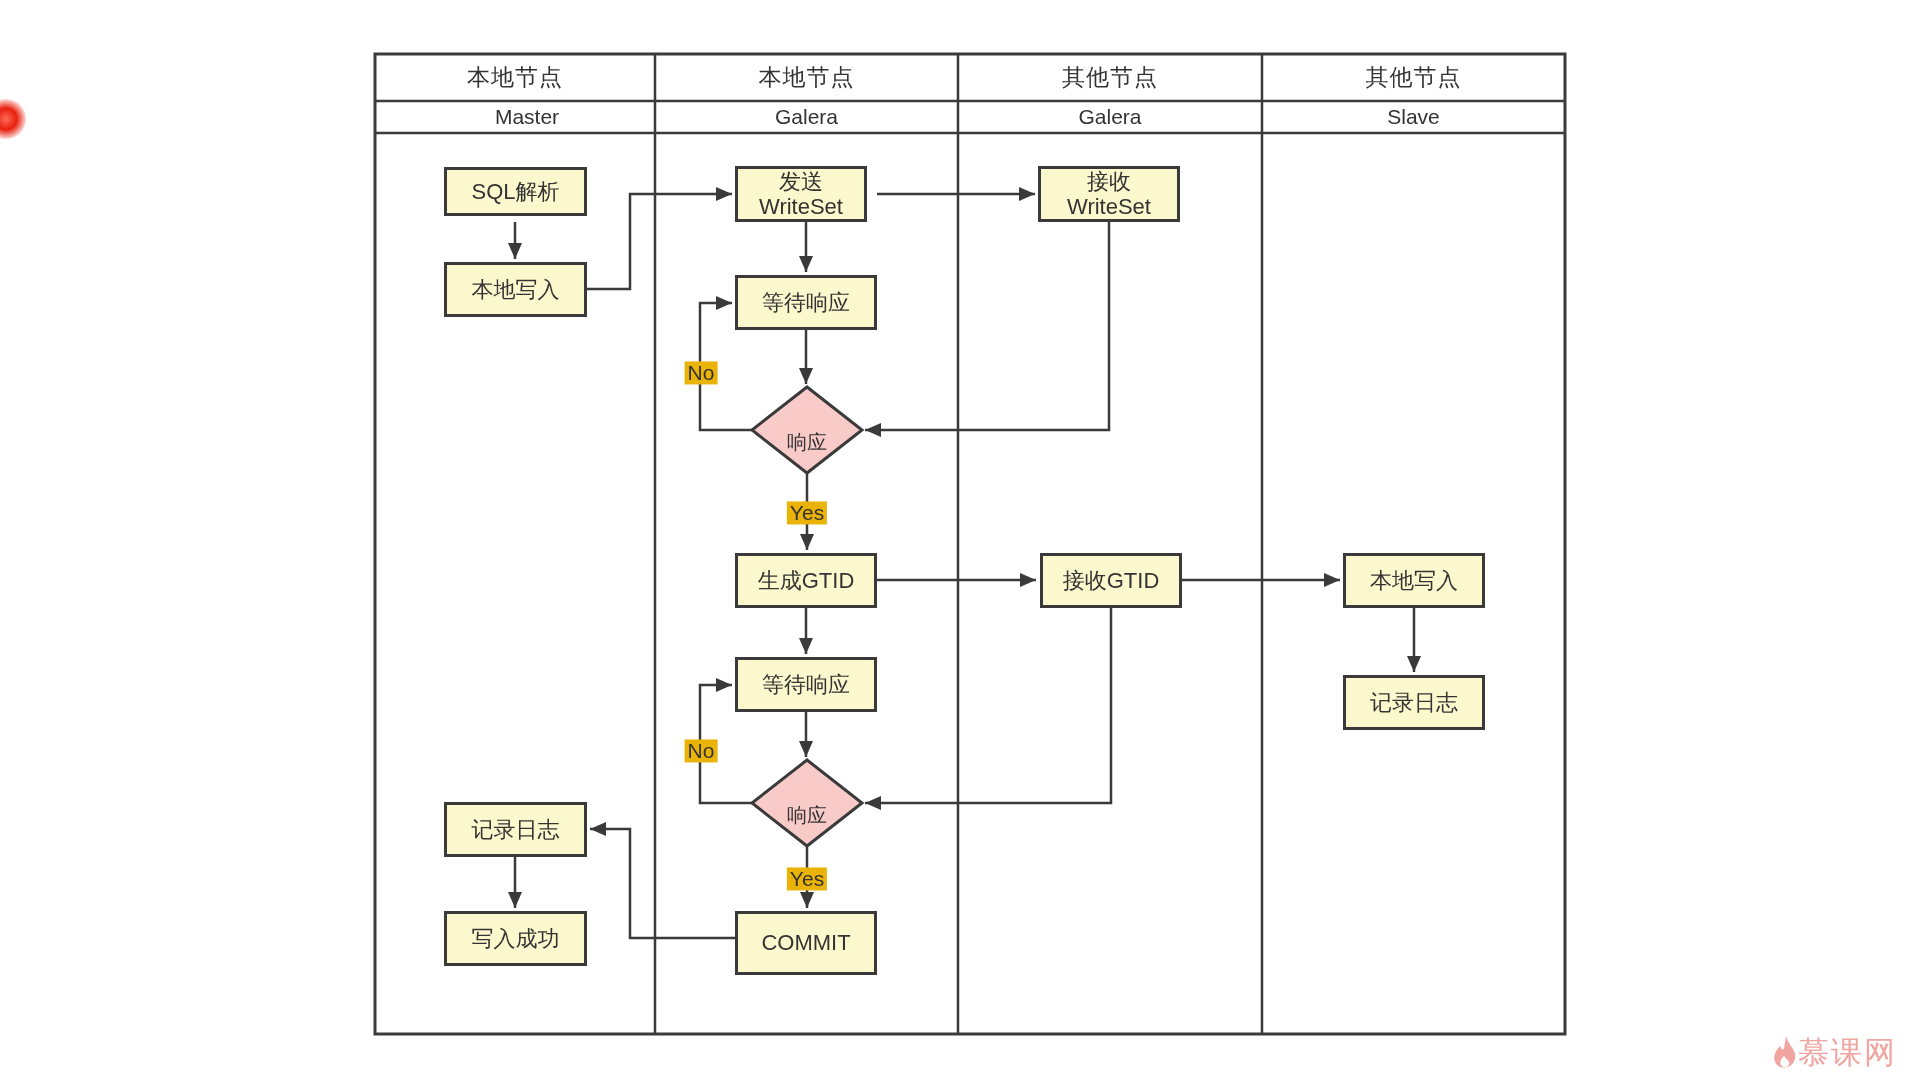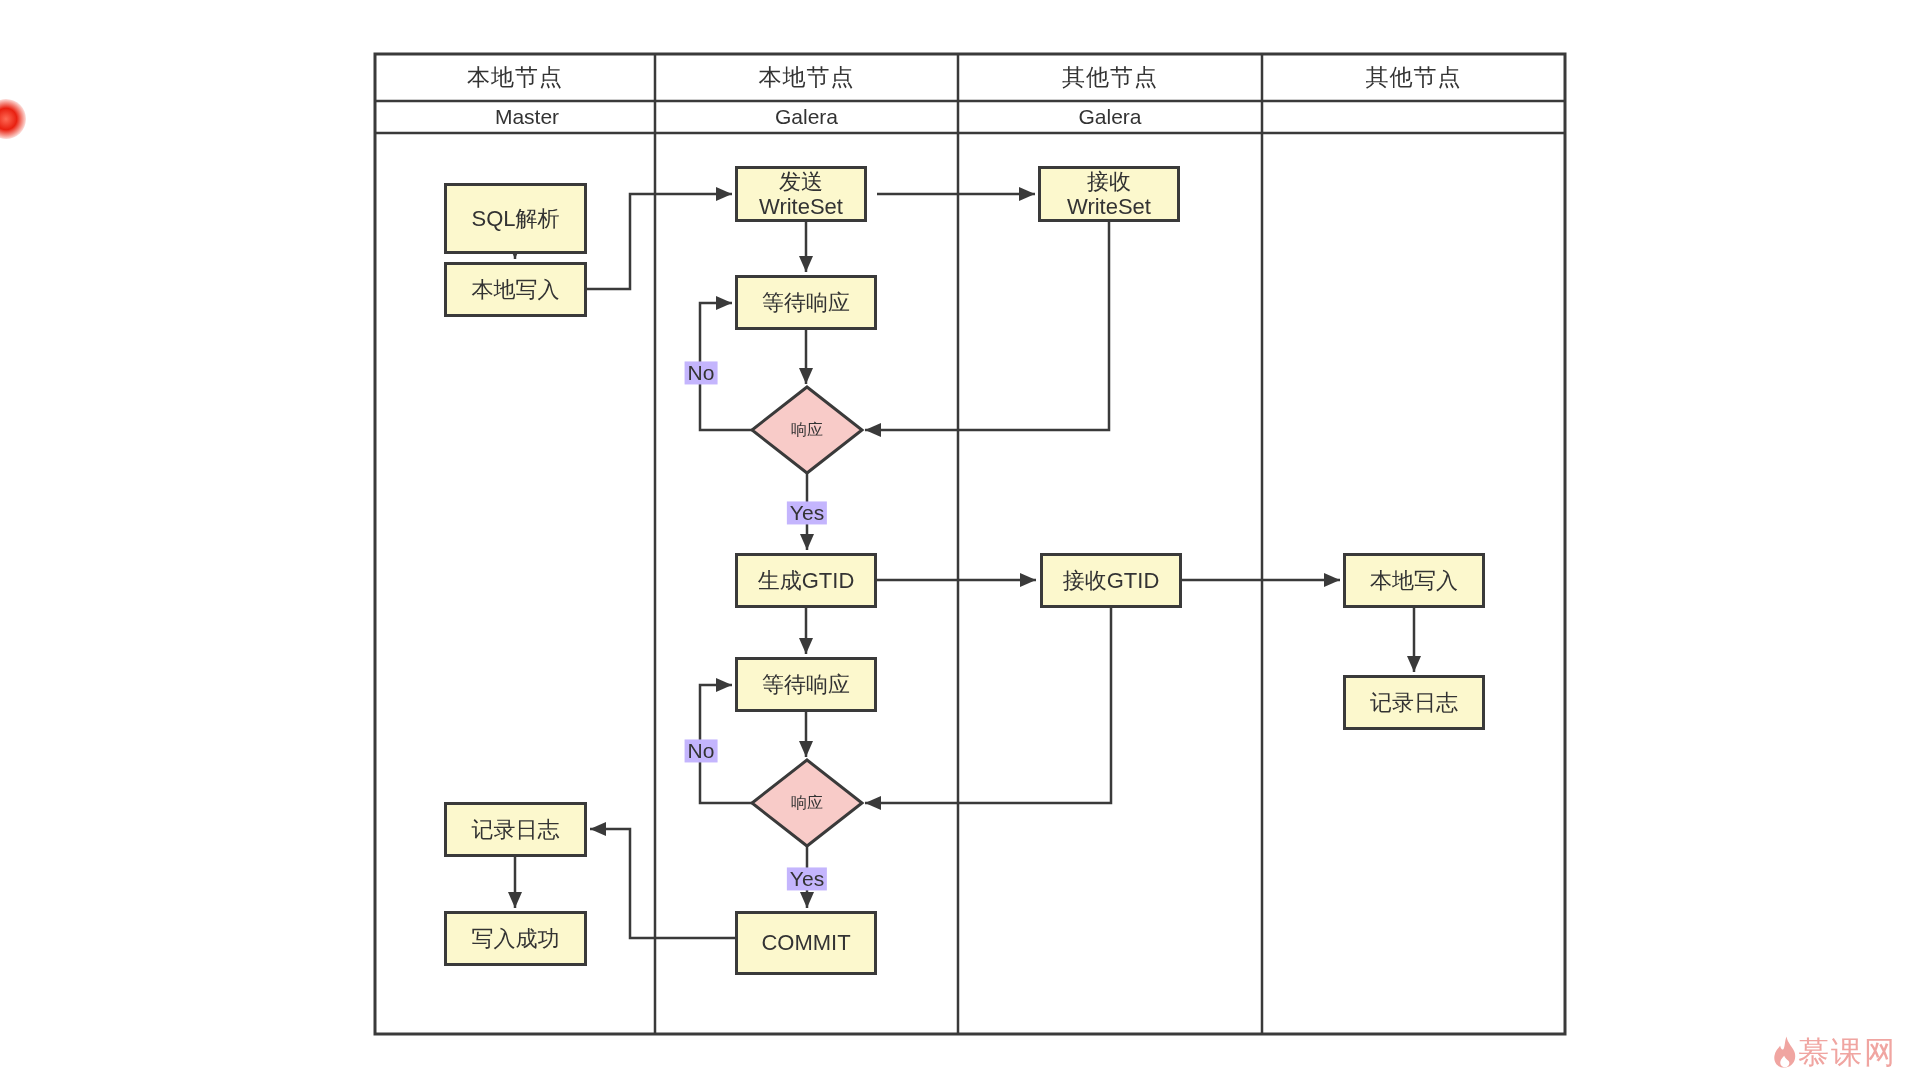--- a/index.html
+++ b/index.html
@@ -15,22 +15,22 @@
   .edges path{fill:none;stroke:var(--line);stroke-width:2.5;}
   .ah{fill:var(--line);}
   .decision{fill:var(--decision-fill);stroke:var(--node-border);stroke-width:3;}
   .cell{position:absolute;display:flex;align-items:center;justify-content:center;}
   .lane-title{font-size:23px;font-weight:400;letter-spacing:1px;}
   .lane-subtitle{font-size:21px;}
   .node{position:absolute;box-sizing:border-box;background:var(--node-fill);
         border:3px solid var(--node-border);display:flex;align-items:center;justify-content:center;
         font-size:22px;line-height:1.15;text-align:center;white-space:pre-line;}
   .decision-label{position:absolute;display:flex;align-items:center;justify-content:center;
-        font-size:16px;pointer-events:none;}
-  .edge-label{position:absolute;transform:translate(-50%,-50%);background:#c4b5fd;
+        font-size:20px;pointer-events:none;margin-top:12px;}
+  .edge-label{position:absolute;transform:translate(-50%,-50%);background:#eab308;
         padding:0 3px;font-size:21px;line-height:1.1;}
   .record-dot{position:absolute;left:-14px;top:99px;width:40px;height:40px;border-radius:50%;
         background:radial-gradient(circle,#ff6a55 0%,var(--record-dot) 38%,rgba(236,40,20,0.5) 58%,rgba(236,40,20,0) 76%);}
   .watermark{position:absolute;left:1772px;top:1032px;display:flex;align-items:flex-end;
         color:var(--watermark);}
   .watermark-text{font-size:31px;font-weight:500;letter-spacing:2px;}
 </style>
 </head>
 <body>
 
@@ -80,22 +80,23 @@
   </svg>
 
   <div class="cell lane-title" style="left:375px;top:54px;width:280px;height:47px">本地节点</div>
   <div class="cell lane-title" style="left:655px;top:54px;width:303px;height:47px">本地节点</div>
   <div class="cell lane-title" style="left:958px;top:54px;width:304px;height:47px">其他节点</div>
   <div class="cell lane-title" style="left:1262px;top:54px;width:303px;height:47px">其他节点</div>
 
   <div class="cell lane-subtitle" style="left:375px;top:101px;width:304px;height:32px">Master</div>
   <div class="cell lane-subtitle" style="left:655px;top:101px;width:303px;height:32px">Galera</div>
   <div class="cell lane-subtitle" style="left:958px;top:101px;width:304px;height:32px">Galera</div>
+  <div class="cell lane-subtitle" style="left:1262px;top:101px;width:303px;height:32px">Slave</div>
 
-  <div class="node" style="left:444px;top:183px;width:143px;height:71px">SQL解析</div>
+  <div class="node" style="left:444px;top:167px;width:143px;height:49px">SQL解析</div>
   <div class="node" style="left:444px;top:262px;width:143px;height:55px">本地写入</div>
   <div class="node" style="left:444px;top:802px;width:143px;height:55px">记录日志</div>
   <div class="node" style="left:444px;top:911px;width:143px;height:55px">写入成功</div>
 
   <div class="node" style="left:735px;top:166px;width:132px;height:56px">发送
 WriteSet</div>
   <div class="node" style="left:735px;top:275px;width:142px;height:55px">等待响应</div>
   <div class="node" style="left:735px;top:553px;width:142px;height:55px">生成GTID</div>
   <div class="node" style="left:735px;top:657px;width:142px;height:55px">等待响应</div>
   <div class="node" style="left:735px;top:911px;width:142px;height:64px">COMMIT</div>

